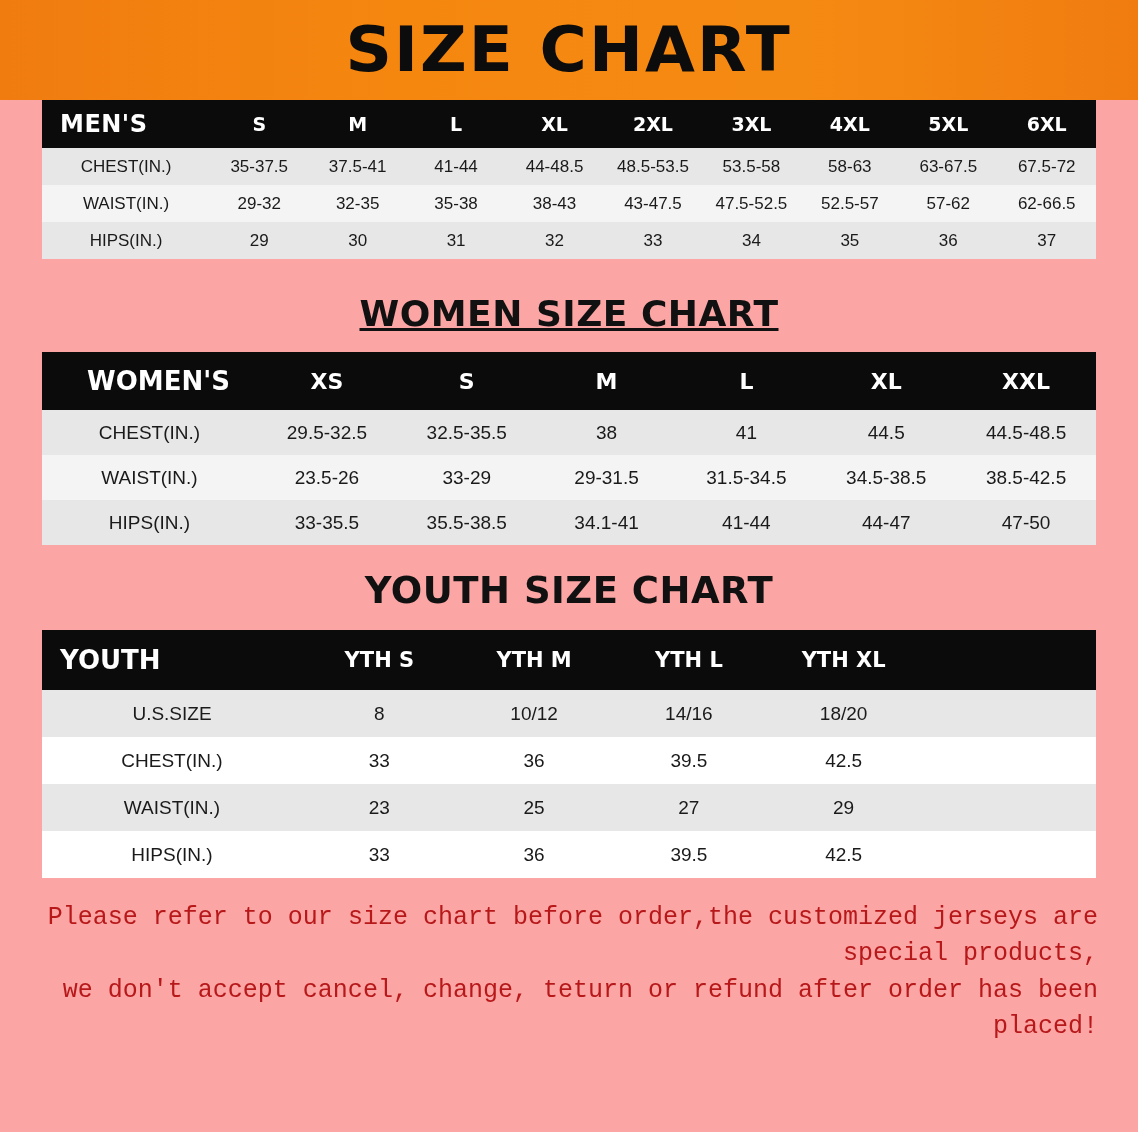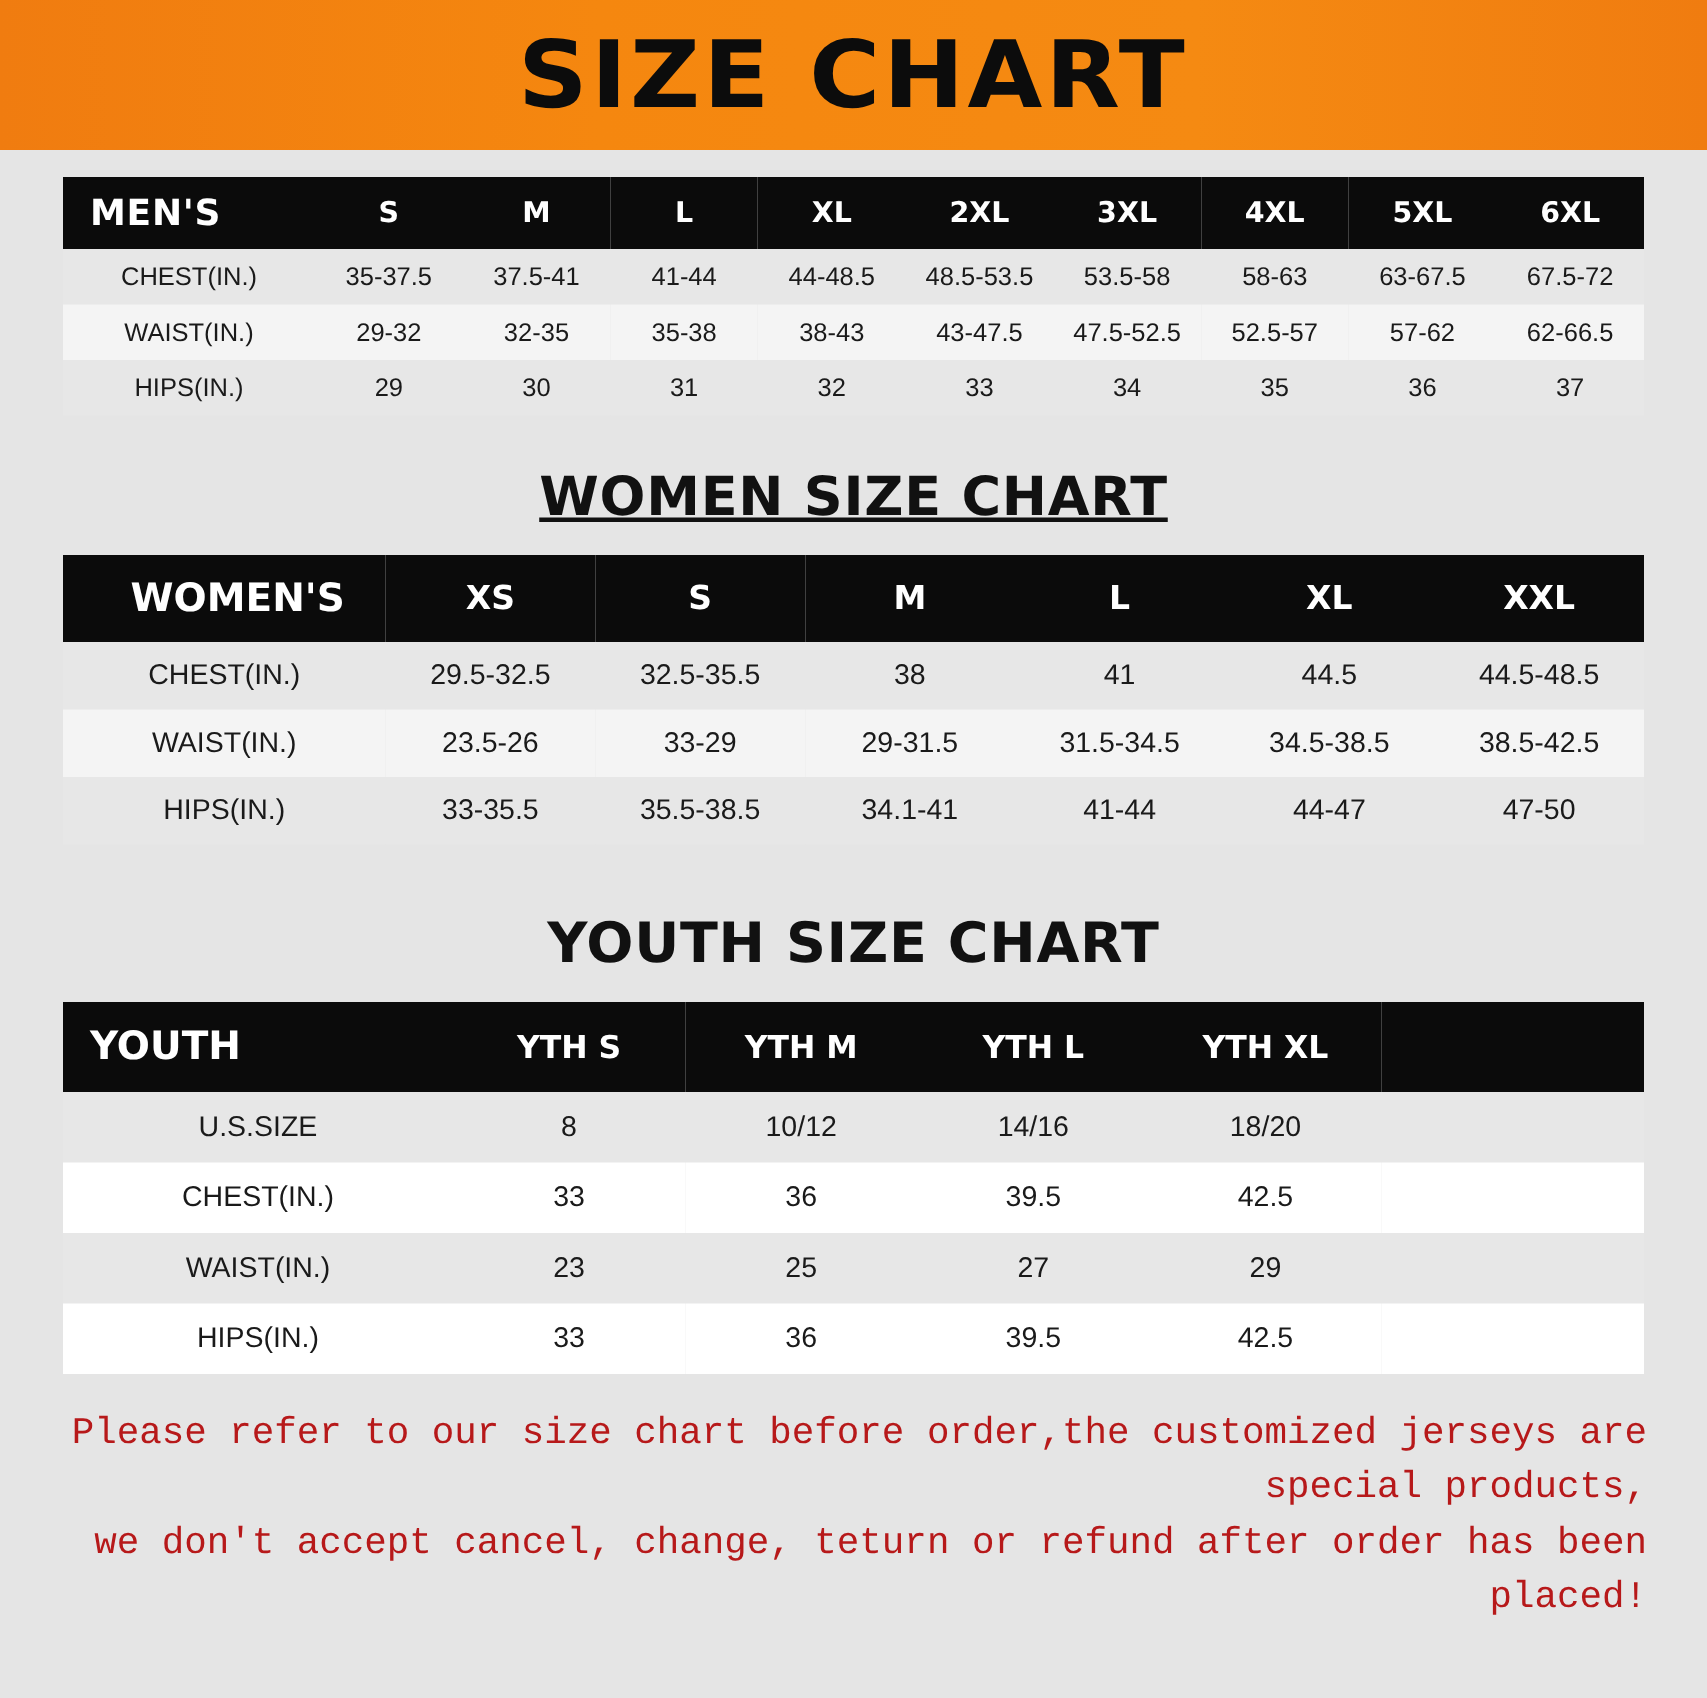--- a/index.html
+++ b/index.html
@@ -10,21 +10,21 @@
     width: 1138px;
     height: 1132px;
     background: #ffffff;
     font-family: "Liberation Sans", sans-serif;
     overflow: hidden;
   }
   .page {
     position: relative;
     width: 1138px;
     height: 1132px;
-    background: #e5e5e5;
+    background: #fca5a5;
   }
 
   
   .banner {
     height: 100px;
     background: linear-gradient(90deg, #f07c10 0%, #f5870f 35%, #f58a12 70%, #f07c10 100%);
     display: flex;
     align-items: center;
     justify-content: center;
     overflow: hidden;
@@ -42,21 +42,21 @@
   
   .section-title {
     text-align: center;
     font-family: "DejaVu Sans", sans-serif;
     font-weight: 700;
     color: #111;
     letter-spacing: 0.5px;
   }
   .title-man    { font-size: 34px; margin-top: 24px; }
   .title-women  { font-size: 36px; margin-top: 34px; text-decoration: underline; }
-  .title-youth  { font-size: 37px; margin-top: 44px; }
+  .title-youth  { font-size: 37px; margin-top: 24px; }
 
   
   .table-wrap {
     margin: 0 auto;
     width: 1054px;
   }
   table {
     border-collapse: collapse;
     width: 100%;
     table-layout: fixed;
@@ -75,21 +75,21 @@
     font-family: "Liberation Sans", sans-serif;
   }
   .row-label {
     text-align: center;
     font-family: "Liberation Sans", sans-serif;
   }
   .stripe-a td { background: #e7e7e7; }
   .stripe-b td { background: #f4f4f4; }
 
   
-  #men-table { margin-top: 18px; }
+  #men-table { }
   #men-table thead th { height: 48px; font-size: 19px; }
   #men-table thead th.corner {
     text-align: left;
     padding-left: 18px;
     font-size: 24px;
     letter-spacing: 0.5px;
   }
   #men-table tbody td { height: 35px; font-size: 17px; }
   #men-table tbody td.row-label { font-size: 17px; }
 

